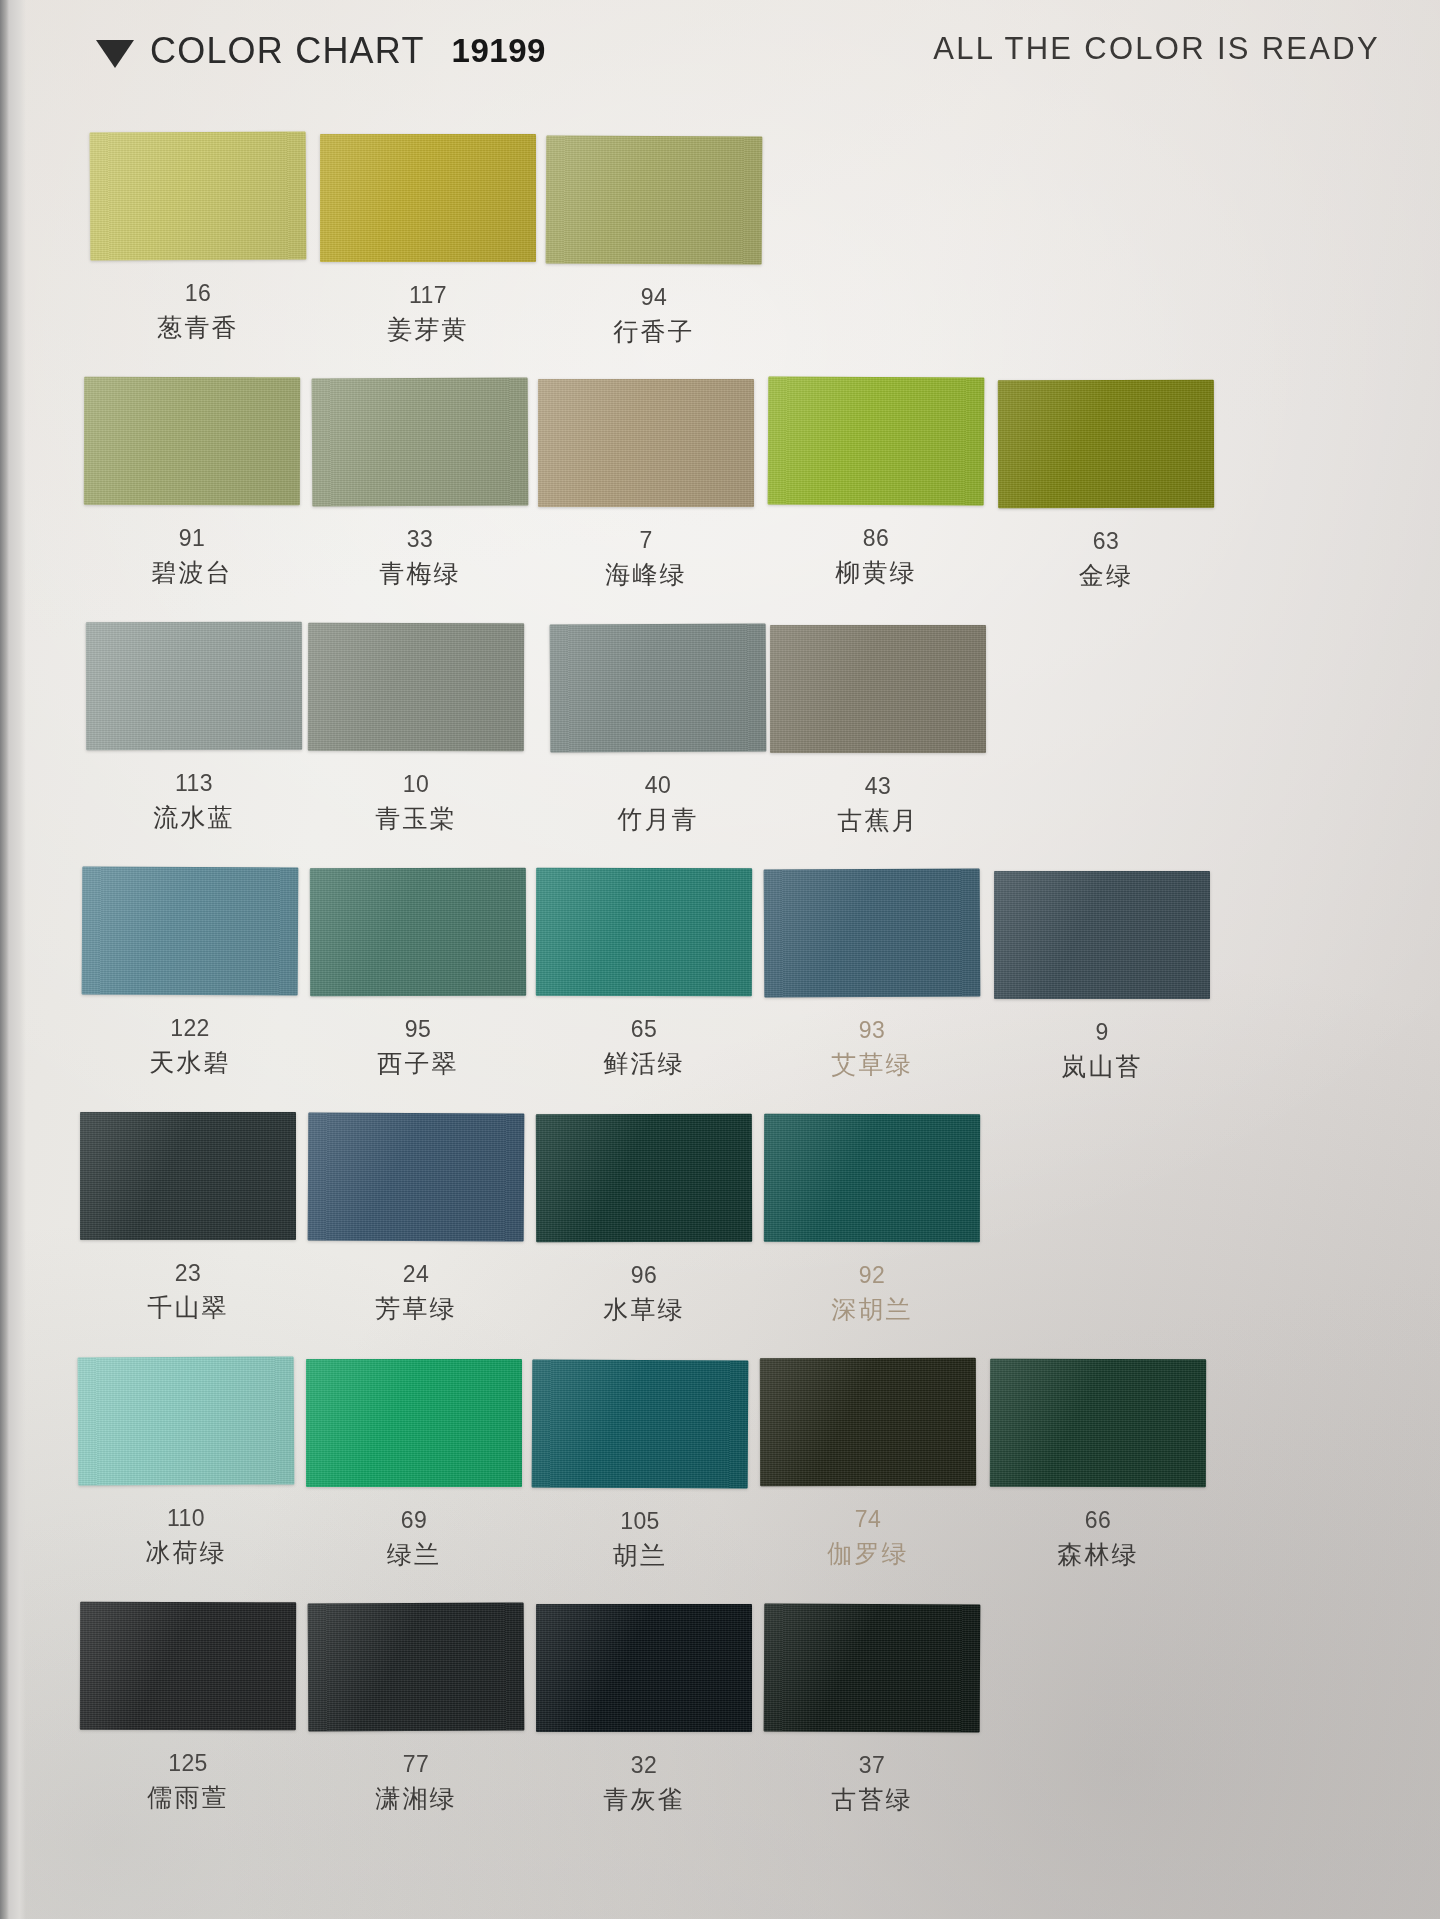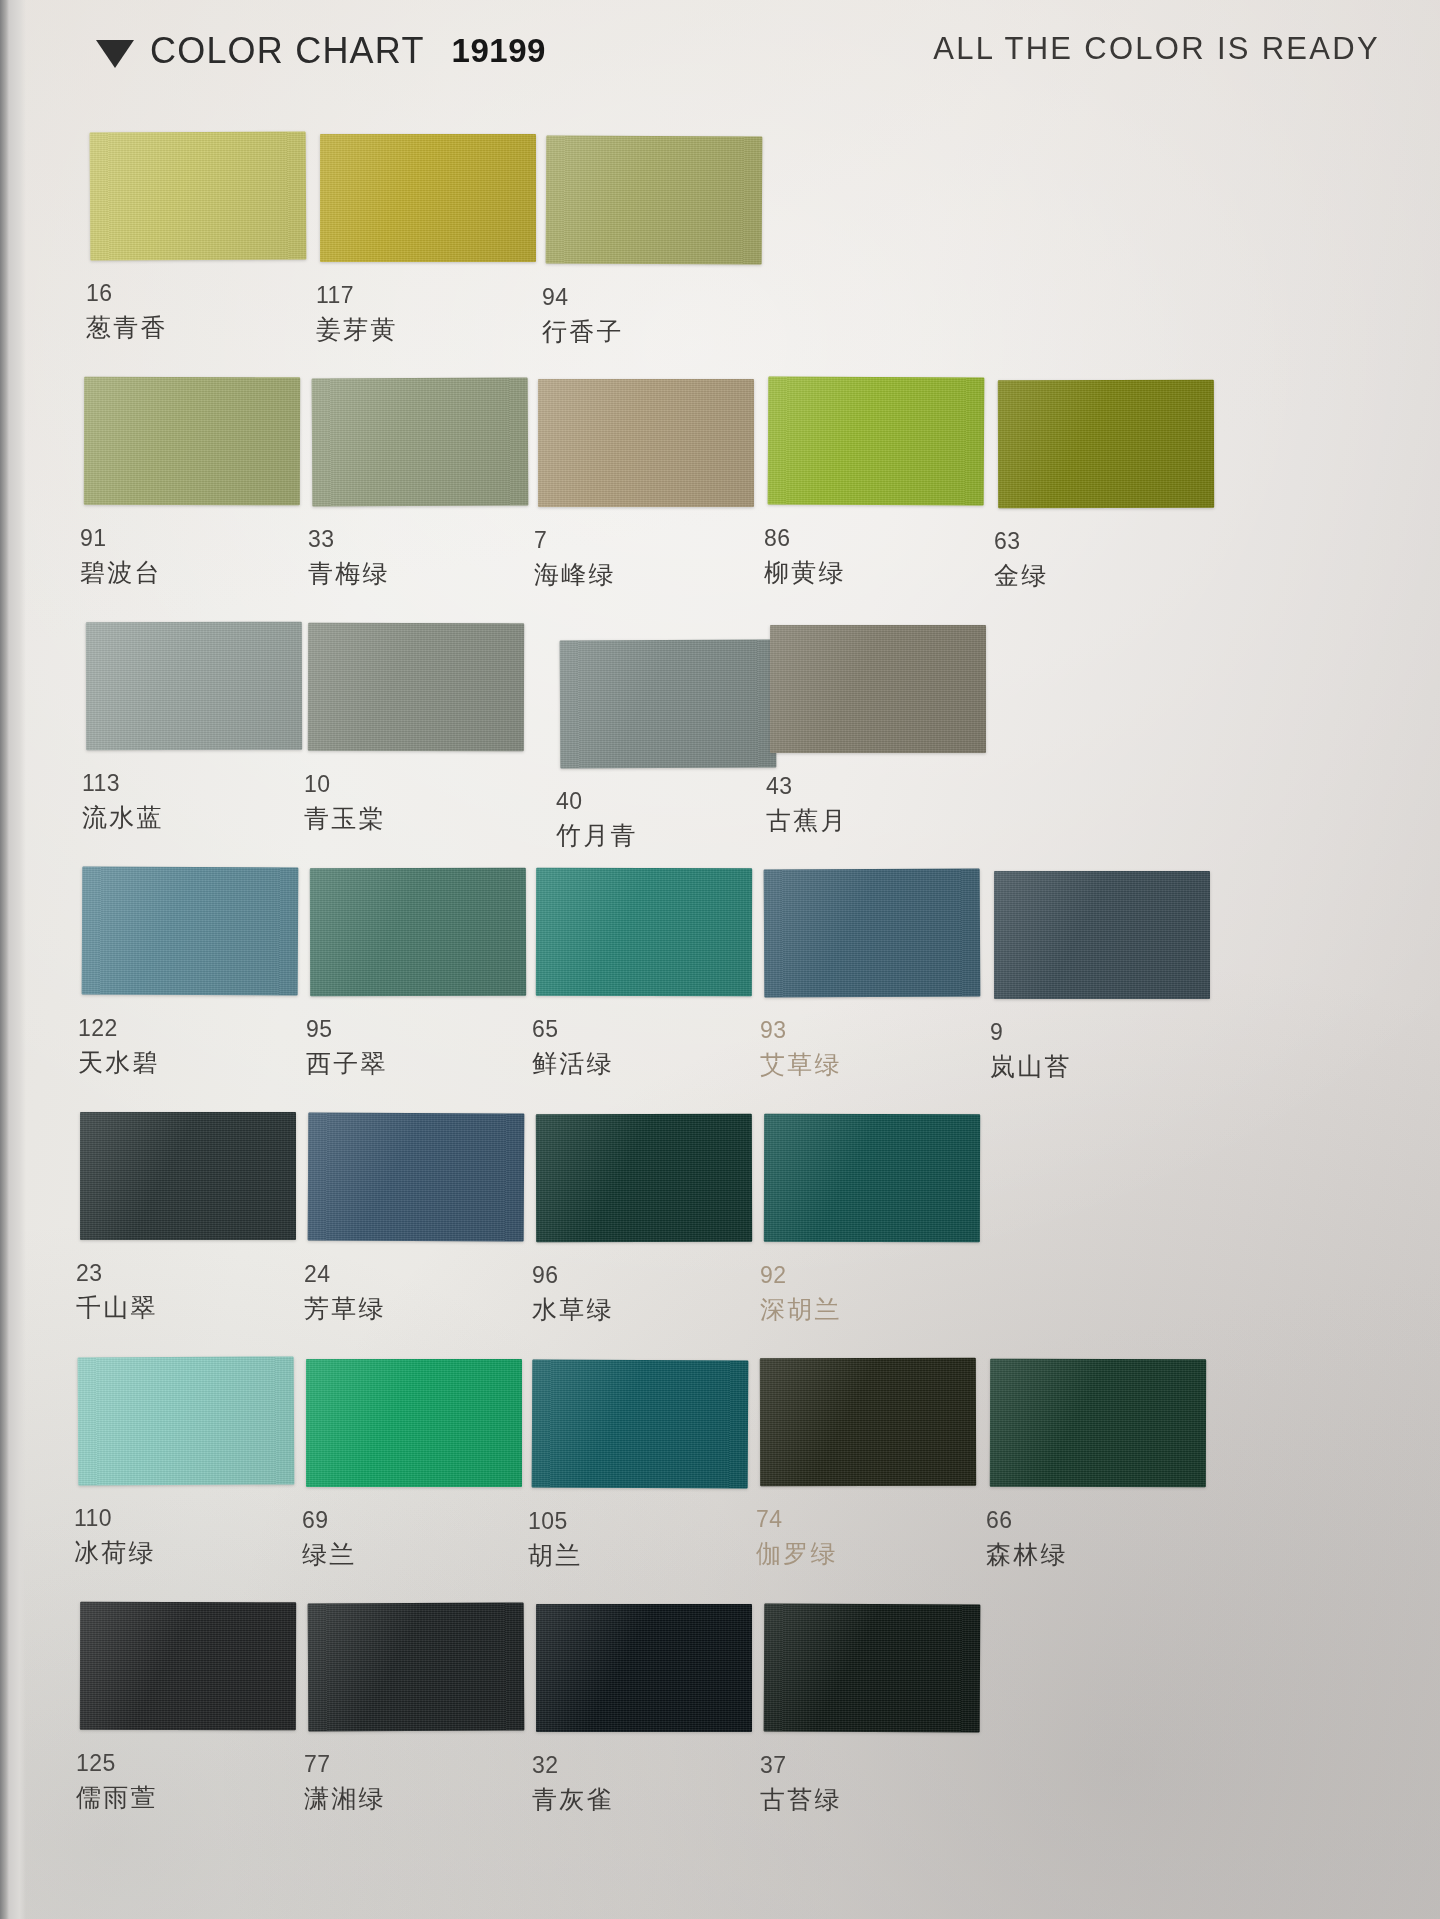--- a/index.html
+++ b/index.html
@@ -102,20 +102,21 @@
     top: 132px;
     width: 1320px;
   }
   .row {
     position: relative;
     height: 245px;
   }
   .cell {
     position: absolute;
     width: 224px;
+    text-align: center;
   }
   .swatch {
     position: relative;
     width: 216px;
     height: 128px;
     margin: 0 auto;
     border-radius: 1px;
     box-shadow: 0 1px 3px rgba(90,88,86,0.30);
     overflow: hidden;
   }
@@ -222,21 +223,21 @@
         <div class="cell" style="left: 10px; top: 0px;">
           <div class="swatch" style="background: rgb(155, 166, 162); transform: rotate(-0.16deg);"></div>
           <div class="code">113</div>
           <div class="name">流水蓝</div>
         </div>
         <div class="cell" style="left: 232px; top: 1px;">
           <div class="swatch" style="background: rgb(138, 145, 134); transform: rotate(0.16deg);"></div>
           <div class="code">10</div>
           <div class="name">青玉棠</div>
         </div>
-        <div class="cell" style="left: 484px; top: 2px; margin-top: 16px;">
+        <div class="cell" style="left: 474px; top: 2px;">
           <div class="swatch" style="background: rgb(128, 141, 138); transform: rotate(-0.32deg);"></div>
           <div class="code">40</div>
           <div class="name">竹月青</div>
         </div>
         <div class="cell" style="left: 694px; top: 3px;">
           <div class="swatch" style="background: rgb(131, 126, 110); transform: rotate(0deg);"></div>
           <div class="code">43</div>
           <div class="name">古蕉月</div>
         </div>
       </div>

